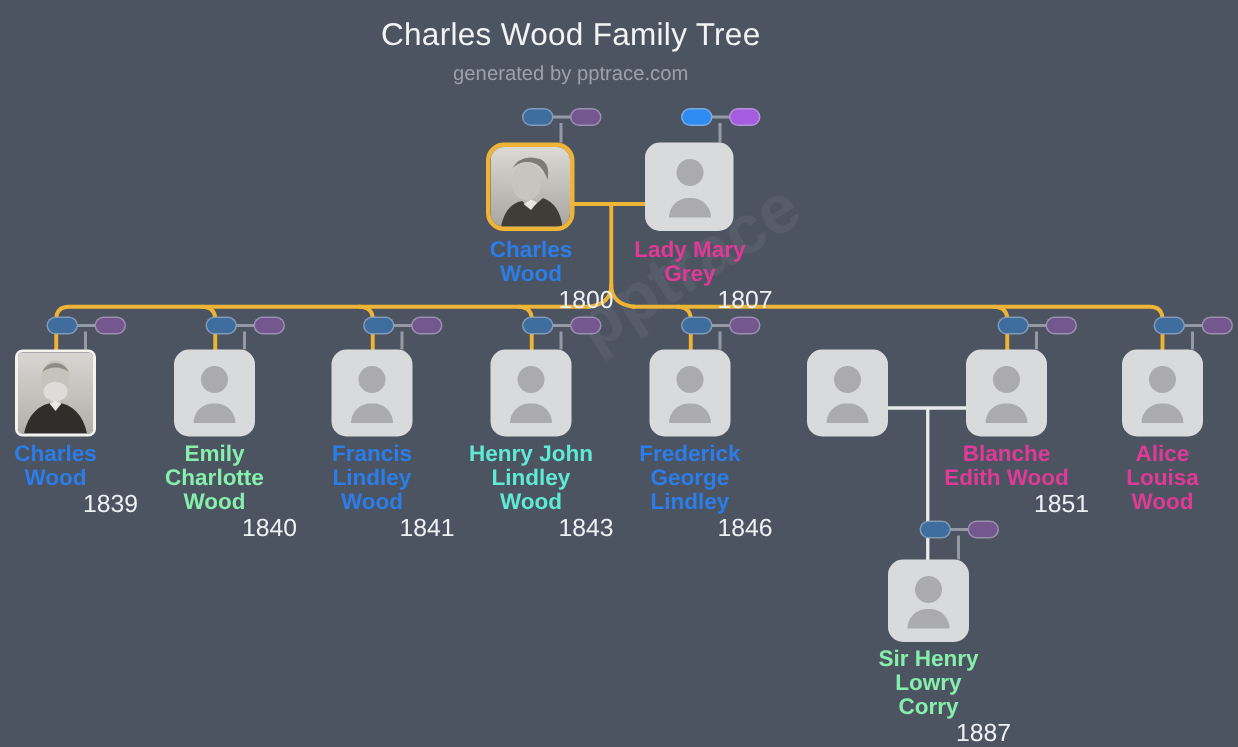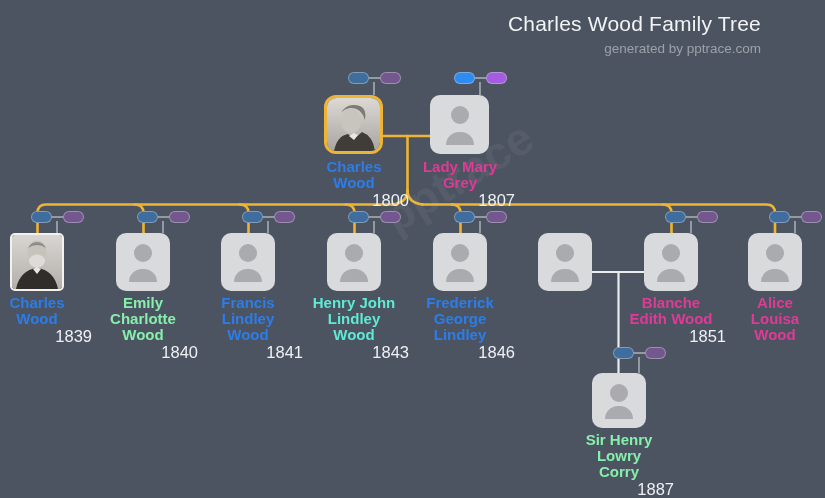--- a/index.html
+++ b/index.html
@@ -1,21 +1,21 @@
 <!DOCTYPE html>
 <html style="--background: #4d5461; --male-name: #2b7de9; --female-name: #e03a96; --year-text: #eef1f4; --tree-line-gold: #eeb435; --tree-line-white: #e9ecef; --pill-blue: #3e6d9e; --pill-purple: #74578f; --pill-blue-bright: #2e8cf0; --pill-purple-bright: #a55ce0; --card-background: #d9dadb;"><head>
 <meta charset="utf-8">
 <style>
   html,body{margin:0;padding:0;background:var(--background,#4d5461);}
   #stage{position:relative;width:825px;height:498px;overflow:hidden;
          background:var(--background,#4d5461);
          font-family:"Liberation Sans","DejaVu Sans",sans-serif;}
 
   
-  #hdr{position:absolute;top:12px;left:0;width:761px;text-align:right;}
+  #hdr{position:absolute;top:12px;left:0;width:761px;text-align:center;}
   #hdr .title{font-size:21px;font-weight:500;color:#f1f3f5;letter-spacing:.2px;}
   #hdr .subtitle{font-size:13.5px;color:#9aa1a9;margin-top:5px;}
 
   
   .wm{position:absolute;left:318px;top:150px;width:280px;text-align:center;
       transform:rotate(-32deg);font-size:46px;font-weight:bold;
       color:rgba(255,255,255,0.05);pointer-events:none;}
 
   
   #lines{position:absolute;left:0;top:0;z-index:1;}

